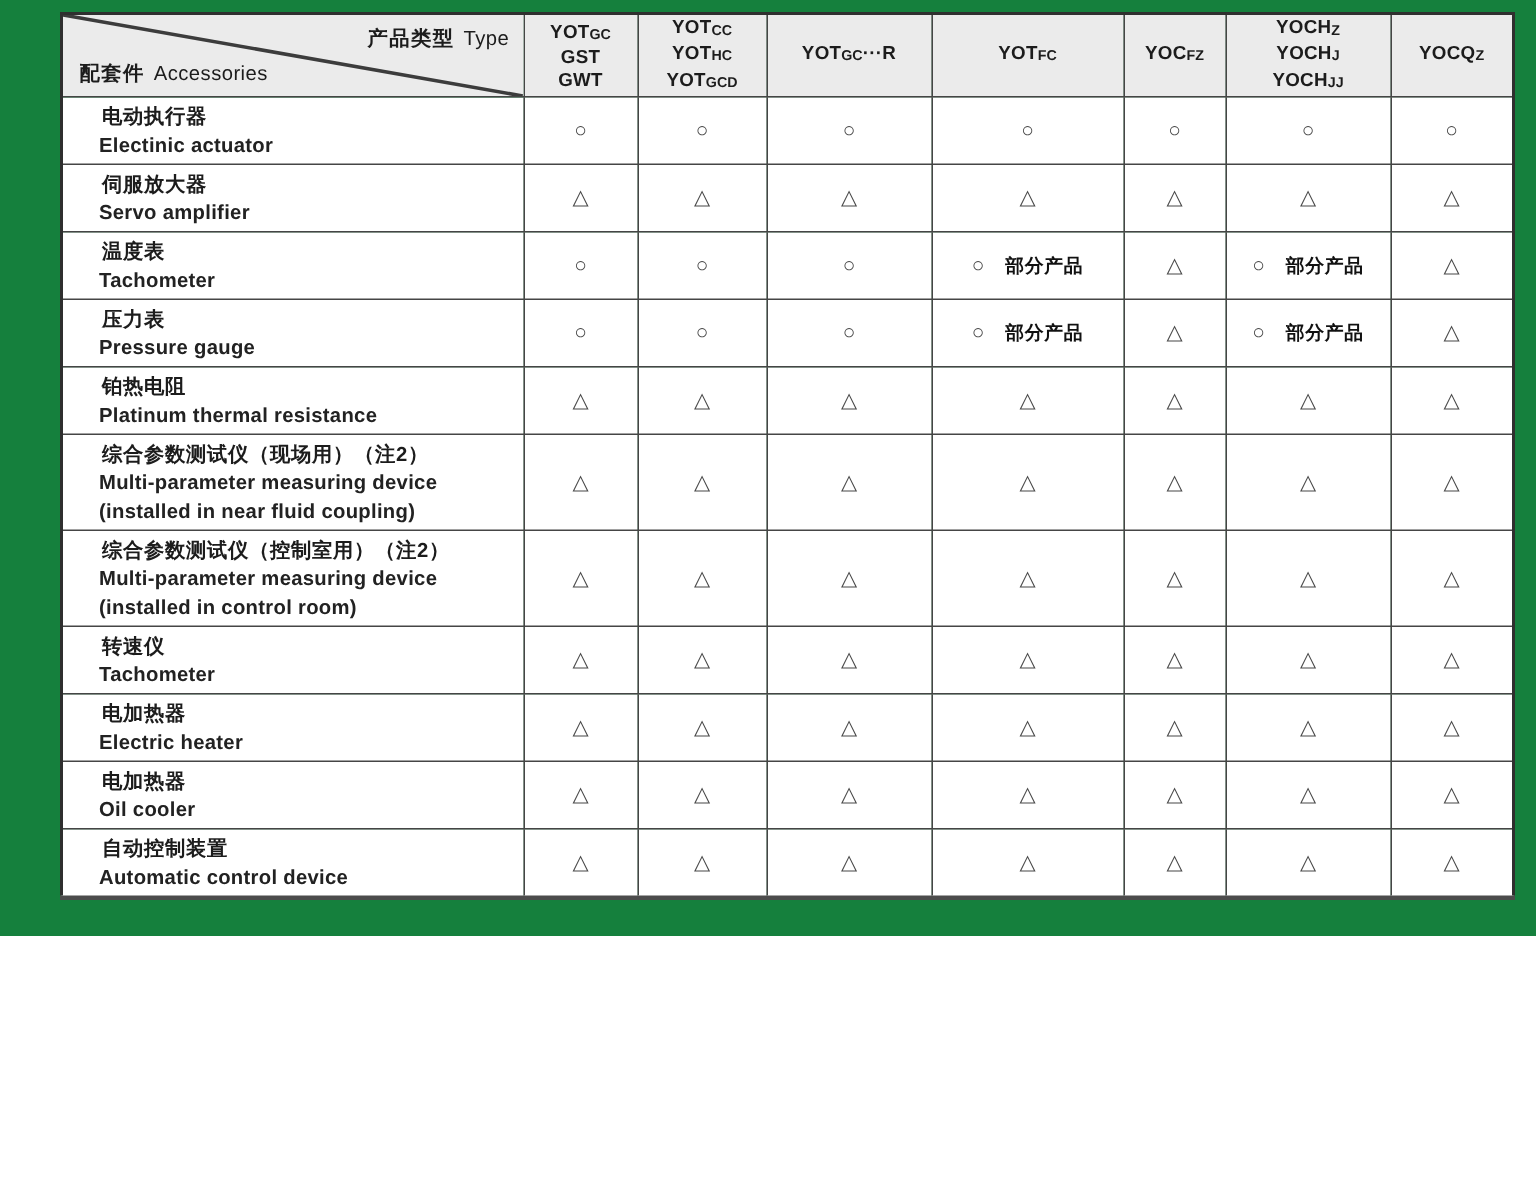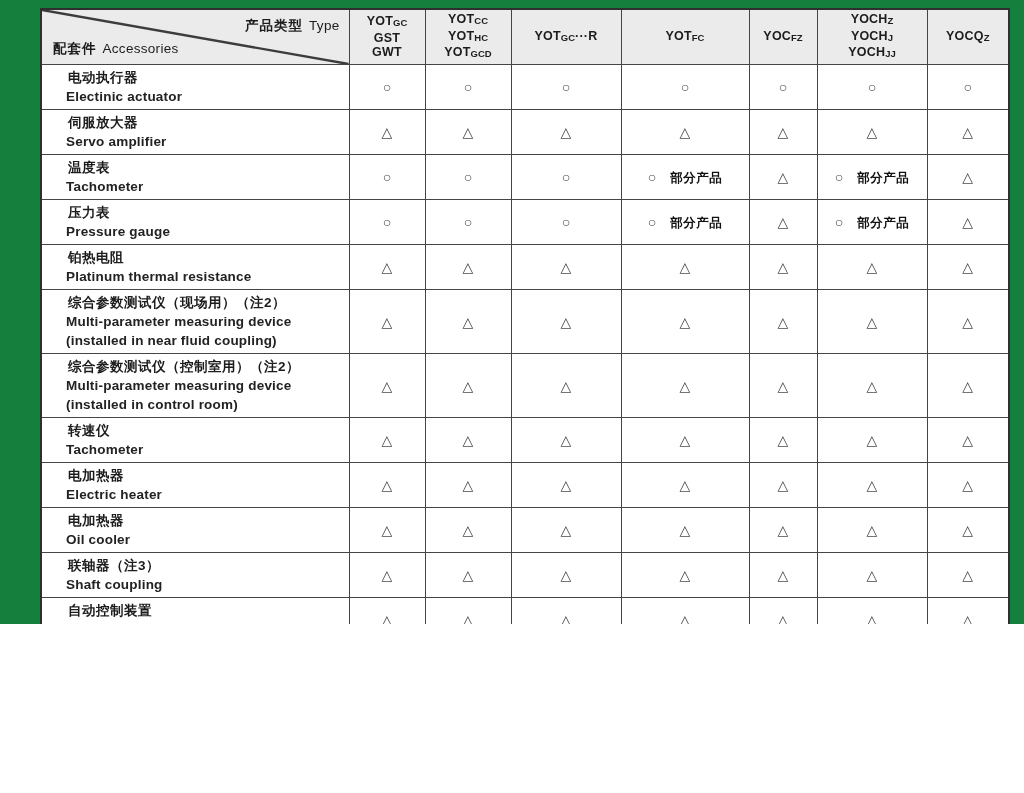--- a/index.html
+++ b/index.html
@@ -252,33 +252,20 @@
           <td class="sym-cell"><span class="sym">△</span></td>
           <td class="sym-cell"><span class="sym">△</span></td>
           <td class="sym-cell"><span class="sym">△</span></td>
           <td class="sym-cell"><span class="sym">△</span></td>
           <td class="sym-cell"><span class="sym">△</span></td>
           <td class="sym-cell"><span class="sym">△</span></td>
           <td class="sym-cell"><span class="sym">△</span></td>
         </tr>
         <tr>
           <td class="label-cell">
-            <div class="zh">联轴器（注3）</div>
-            <div class="en">Shaft coupling</div>
-          </td>
-          <td class="sym-cell"><span class="sym">△</span></td>
-          <td class="sym-cell"><span class="sym">△</span></td>
-          <td class="sym-cell"><span class="sym">△</span></td>
-          <td class="sym-cell"><span class="sym">△</span></td>
-          <td class="sym-cell"><span class="sym">△</span></td>
-          <td class="sym-cell"><span class="sym">△</span></td>
-          <td class="sym-cell"><span class="sym">△</span></td>
-        </tr>
-        <tr>
-          <td class="label-cell">
             <div class="zh">自动控制装置</div>
             <div class="en">Automatic control device</div>
           </td>
           <td class="sym-cell"><span class="sym">△</span></td>
           <td class="sym-cell"><span class="sym">△</span></td>
           <td class="sym-cell"><span class="sym">△</span></td>
           <td class="sym-cell"><span class="sym">△</span></td>
           <td class="sym-cell"><span class="sym">△</span></td>
           <td class="sym-cell"><span class="sym">△</span></td>
           <td class="sym-cell"><span class="sym">△</span></td>

